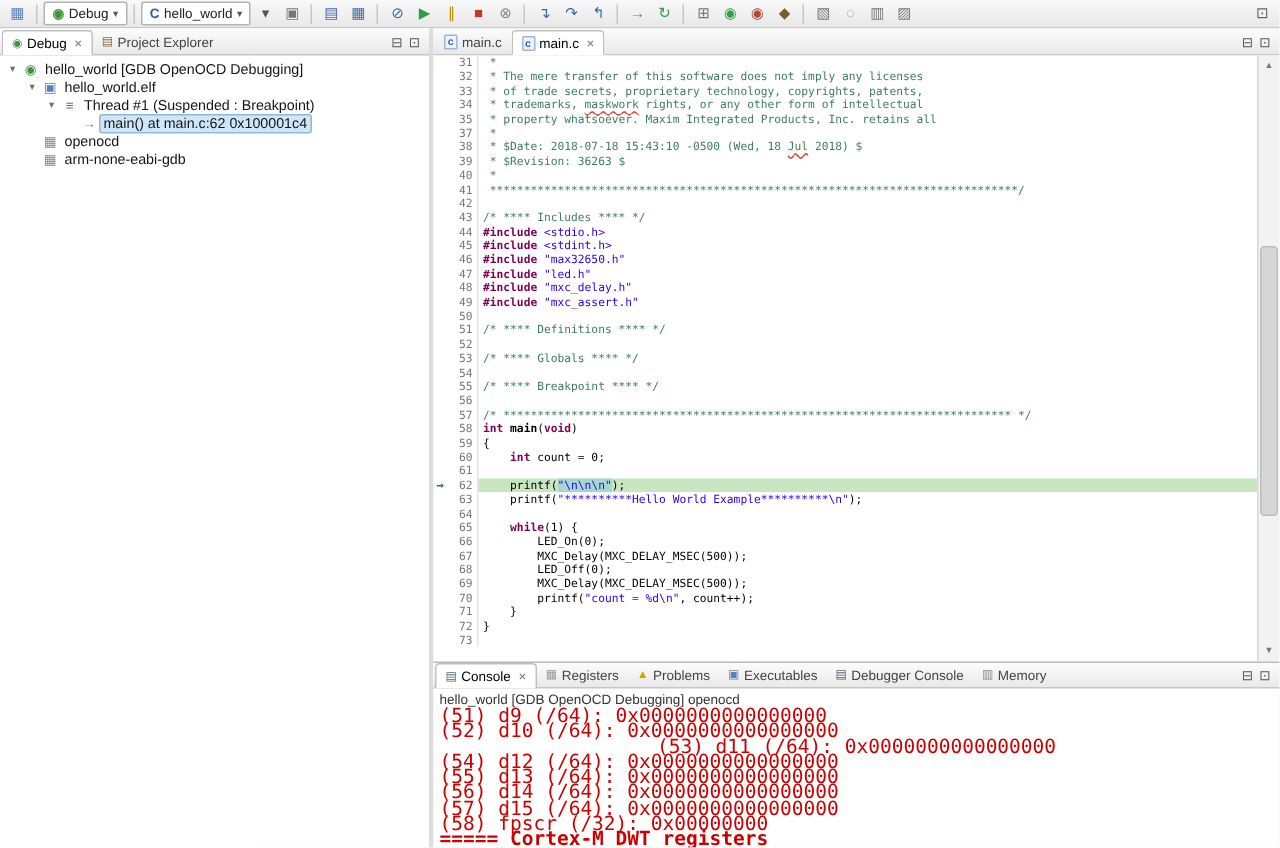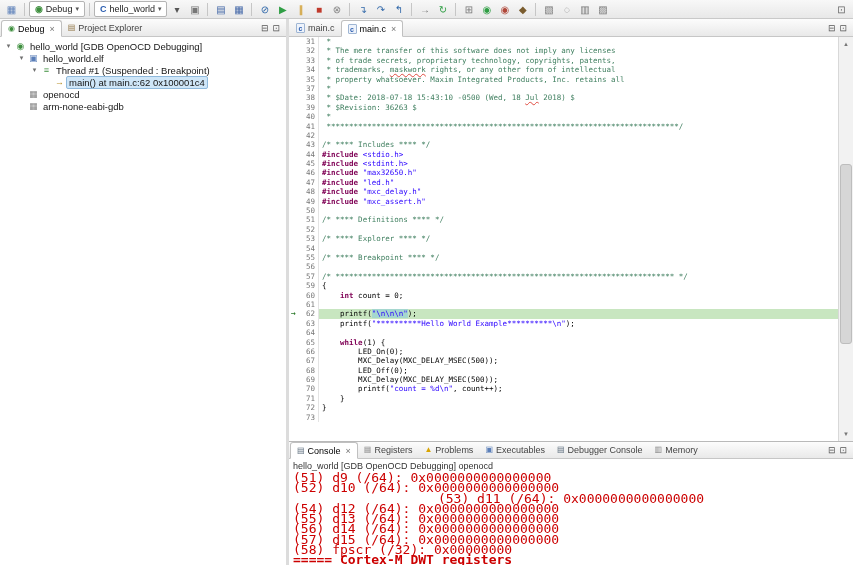--- a/index.html
+++ b/index.html
@@ -215,25 +215,26 @@
               <div class="crow"><span class="annot"></span><span class="lnum">43</span><span class="ltext"><span class="sg-c">/* **** Includes **** */</span></span></div>
               <div class="crow"><span class="annot"></span><span class="lnum">44</span><span class="ltext"><span class="sg-d">#include</span><span class="sg-p"> </span><span class="sg-s">&lt;stdio.h&gt;</span></span></div>
               <div class="crow"><span class="annot"></span><span class="lnum">45</span><span class="ltext"><span class="sg-d">#include</span><span class="sg-p"> </span><span class="sg-s">&lt;stdint.h&gt;</span></span></div>
               <div class="crow"><span class="annot"></span><span class="lnum">46</span><span class="ltext"><span class="sg-d">#include</span><span class="sg-p"> </span><span class="sg-s">"max32650.h"</span></span></div>
               <div class="crow"><span class="annot"></span><span class="lnum">47</span><span class="ltext"><span class="sg-d">#include</span><span class="sg-p"> </span><span class="sg-s">"led.h"</span></span></div>
               <div class="crow"><span class="annot"></span><span class="lnum">48</span><span class="ltext"><span class="sg-d">#include</span><span class="sg-p"> </span><span class="sg-s">"mxc_delay.h"</span></span></div>
               <div class="crow"><span class="annot"></span><span class="lnum">49</span><span class="ltext"><span class="sg-d">#include</span><span class="sg-p"> </span><span class="sg-s">"mxc_assert.h"</span></span></div>
               <div class="crow"><span class="annot"></span><span class="lnum">50</span><span class="ltext"></span></div>
               <div class="crow"><span class="annot"></span><span class="lnum">51</span><span class="ltext"><span class="sg-c">/* **** Definitions **** */</span></span></div>
               <div class="crow"><span class="annot"></span><span class="lnum">52</span><span class="ltext"></span></div>
-              <div class="crow"><span class="annot"></span><span class="lnum">53</span><span class="ltext"><span class="sg-c">/* **** Explorer **** */</span></span></div>
+              <div class="crow"><span class="annot"></span><span class="lnum">53</span><span class="ltext"><span class="sg-c">/* **** Globals **** */</span></span></div>
               <div class="crow"><span class="annot"></span><span class="lnum">54</span><span class="ltext"></span></div>
               <div class="crow"><span class="annot"></span><span class="lnum">55</span><span class="ltext"><span class="sg-c">/* **** Breakpoint **** */</span></span></div>
               <div class="crow"><span class="annot"></span><span class="lnum">56</span><span class="ltext"></span></div>
               <div class="crow"><span class="annot"></span><span class="lnum">57</span><span class="ltext"><span class="sg-c">/* *************************************************************************** */</span></span></div>
+              <div class="crow"><span class="annot"></span><span class="lnum">58</span><span class="ltext"><span class="sg-k">int</span><span class="sg-p"> </span><span class="sg-fn">main</span><span class="sg-p">(</span><span class="sg-k">void</span><span class="sg-p">)</span></span></div>
               <div class="crow"><span class="annot"></span><span class="lnum">59</span><span class="ltext"><span class="sg-p">{</span></span></div>
               <div class="crow"><span class="annot"></span><span class="lnum">60</span><span class="ltext"><span class="sg-p">    </span><span class="sg-k">int</span><span class="sg-p"> count = 0;</span></span></div>
               <div class="crow"><span class="annot"></span><span class="lnum">61</span><span class="ltext"></span></div>
               <div class="crow cur"><span class="annot"><span class="ip" style="color: rgb(44, 122, 44);">→</span></span><span class="lnum">62</span><span class="ltext"><span class="sg-p">    printf(</span><span class="sg-sx">"\n\n\n"</span><span class="sg-p">);</span></span></div>
               <div class="crow"><span class="annot"></span><span class="lnum">63</span><span class="ltext"><span class="sg-p">    printf(</span><span class="sg-s">"**********Hello World Example**********\n"</span><span class="sg-p">);</span></span></div>
               <div class="crow"><span class="annot"></span><span class="lnum">64</span><span class="ltext"></span></div>
               <div class="crow"><span class="annot"></span><span class="lnum">65</span><span class="ltext"><span class="sg-p">    </span><span class="sg-k">while</span><span class="sg-p">(1) {</span></span></div>
               <div class="crow"><span class="annot"></span><span class="lnum">66</span><span class="ltext"><span class="sg-p">        LED_On(0);</span></span></div>
               <div class="crow"><span class="annot"></span><span class="lnum">67</span><span class="ltext"><span class="sg-p">        MXC_Delay(MXC_DELAY_MSEC(500));</span></span></div>
               <div class="crow"><span class="annot"></span><span class="lnum">68</span><span class="ltext"><span class="sg-p">        LED_Off(0);</span></span></div>

